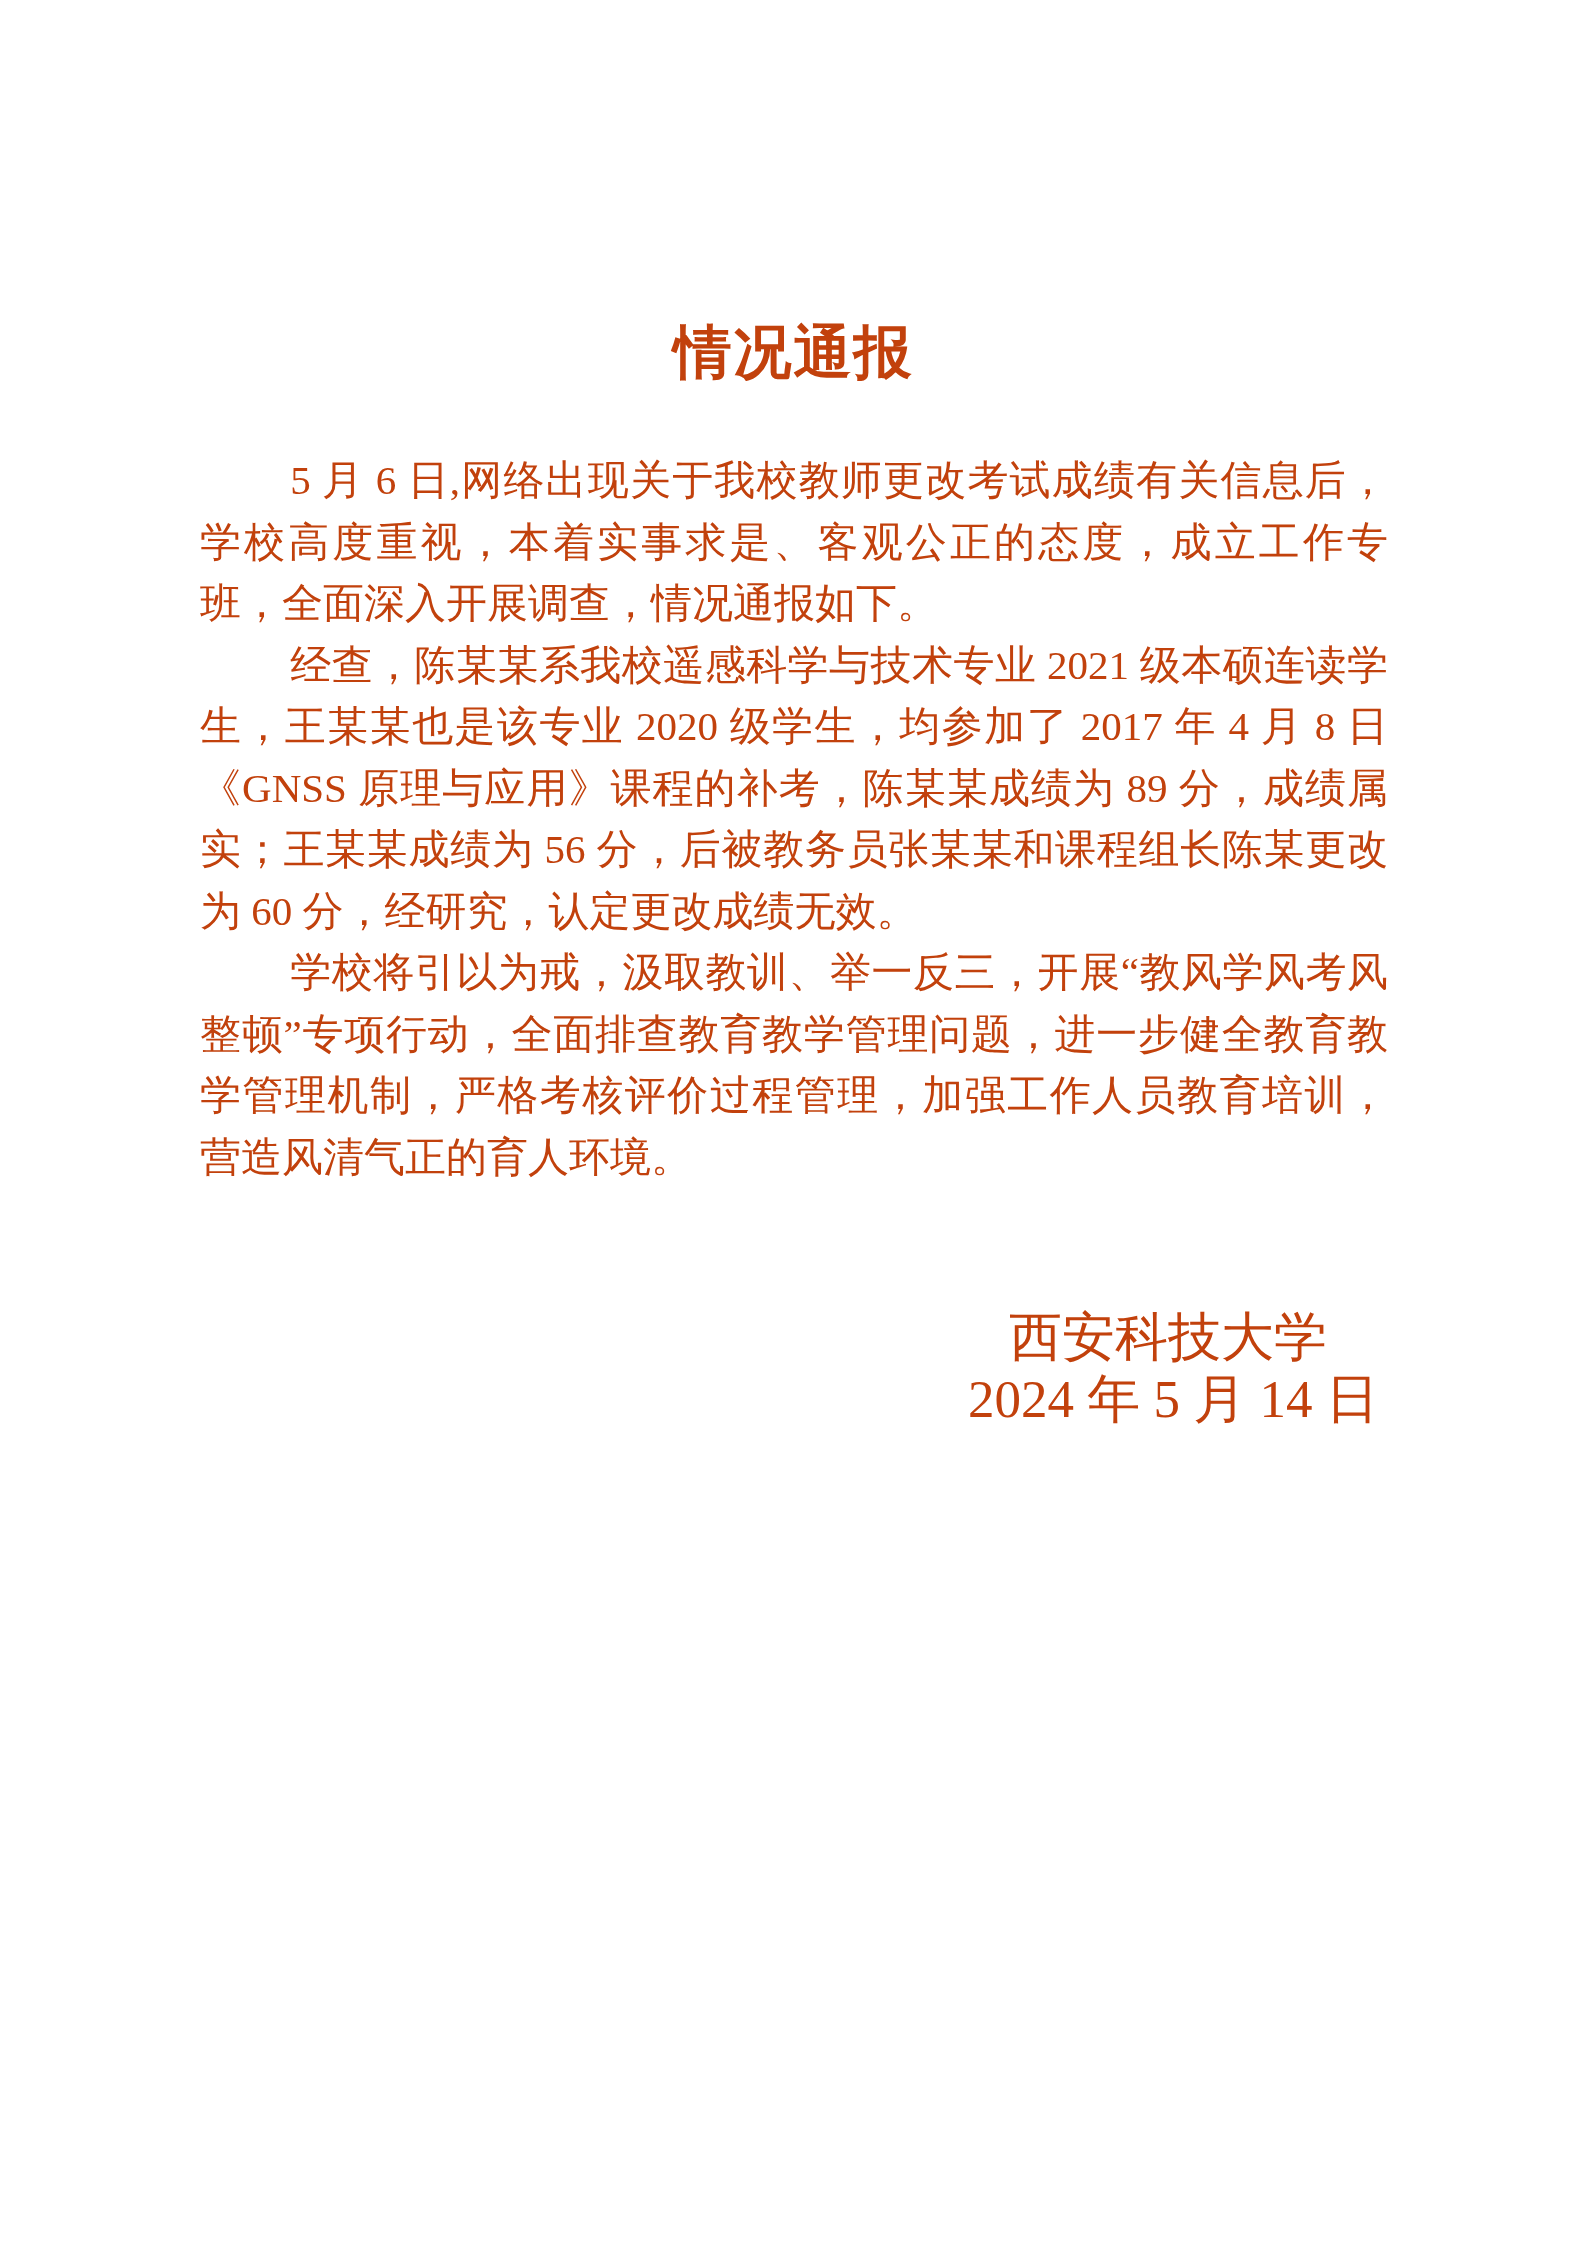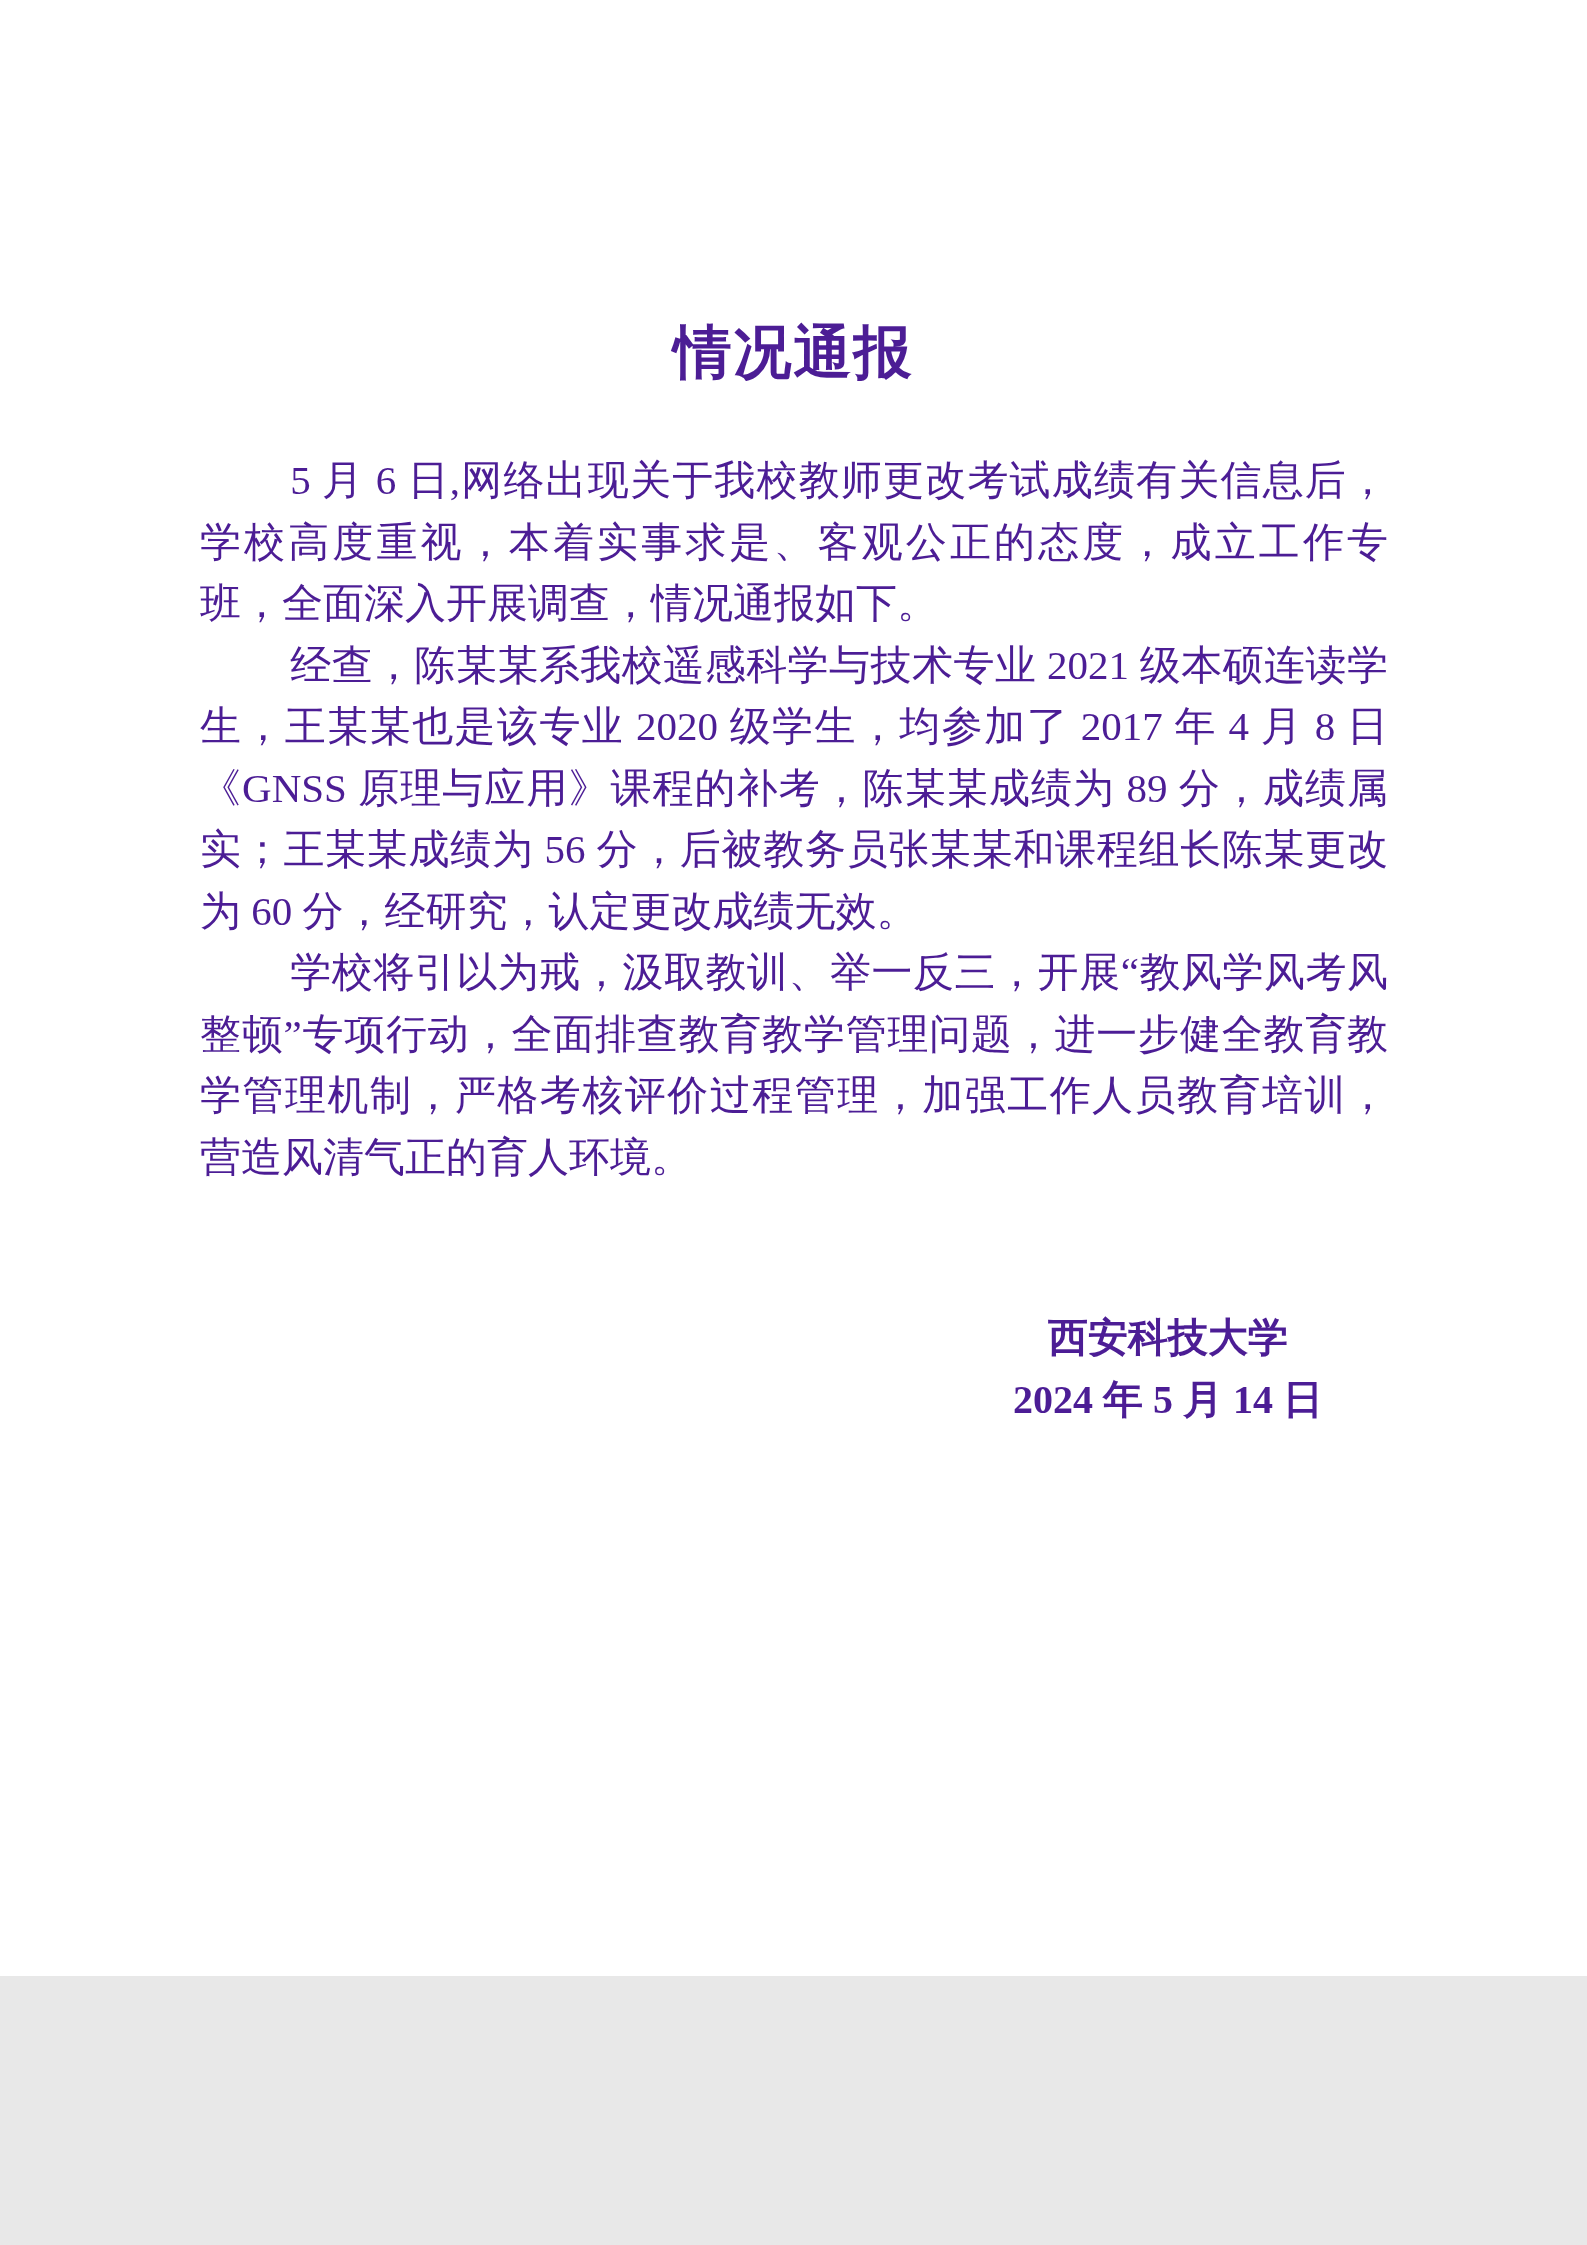--- a/index.html
+++ b/index.html
@@ -3,24 +3,24 @@
 <meta charset="utf-8">
 <style>
   html, body {
     margin: 0;
     padding: 0;
     background: #e8e8e8;
   }
   .page {
     position: relative;
     width: 1587px;
-    height: 1976px;
+    height: 2245px;
     margin: 0 auto;
     background: #ffffff;
-    color: #4c1d95;
+    color: #c2410c;
     overflow: hidden;
     font-family: "Liberation Serif", "DejaVu Serif", serif;
   }
   .doc-title {
     margin: 0;
     padding-top: 320px;
     text-align: center;
     font-family: "Liberation Sans", "DejaVu Sans", sans-serif;
     font-weight: bold;
     font-size: 58px;
@@ -36,24 +36,23 @@
   }
   .body-text p {
     margin: 0;
     padding: 0;
     text-indent: 2.2em;
   }
   .sig-block {
     width: 400px;
     margin: 119px 0 0 768px;
     text-align: center;
-    font-size: 40px;
+    font-size: 53px;
     line-height: 61.5px;
     white-space: nowrap;
-    font-weight: bold;
   }
   .sig-block div {
     text-align: center;
   }
 </style>
 </head>
 <body>
 
 <div class="page">
 

